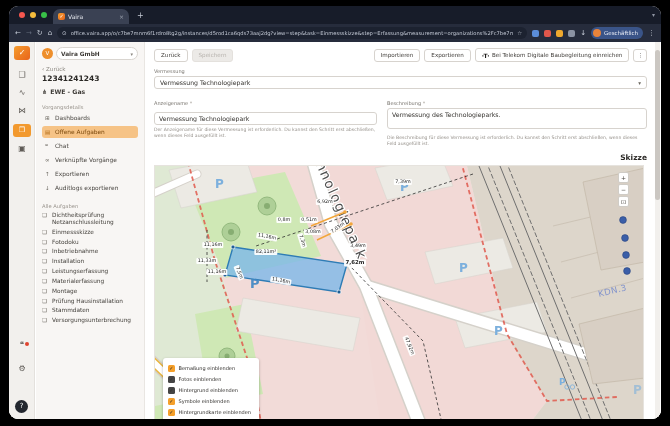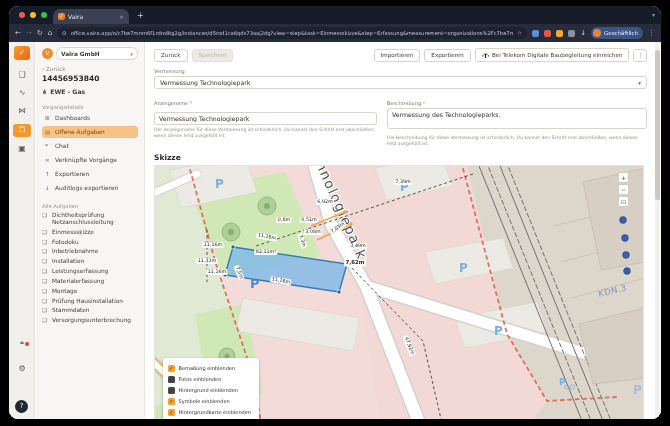--- a/index.html
+++ b/index.html
@@ -69,21 +69,21 @@
   .selbox{margin-top:2px;height:13px;border:1px solid #d7d3ce;border-radius:3px;display:flex;align-items:center;padding:0 5px;background:#fff;}
   .selbox span{flex:1;font-size:6.2px;color:#33302c;}
   .selbox i{font-style:normal;font-size:5.5px;color:#6b675f;}
   .cols{display:flex;gap:10px;margin-top:5px;}
   .col1{width:223px;flex:none;}
   .col2{flex:1;}
   .ibox{margin-top:2px;width:100%;height:13px;border:1px solid #d7d3ce;border-radius:3px;font-size:6.2px;color:#33302c;padding:0 4px;background:#fff;outline:none;}
   .tbox{margin-top:2px;width:100%;height:21px;border:1px solid #d7d3ce;border-radius:3px;font-size:6.2px;color:#33302c;padding:2px 4px;background:#fff;resize:none;outline:none;overflow:hidden;}
   .help{font-size:4.6px;color:#95908a;line-height:1.3;margin-top:2px;}
   .req{color:#a8a39c;}
-  .skz{font-size:7.5px;font-weight:700;color:#2b2926;margin-top:6px;}
+  .skz{font-size:7.5px;font-weight:700;color:#2b2926;margin-top:6px;text-align:right;}
 
   
   .map{position:relative;margin-top:3px;width:490px;height:287px;overflow:hidden;border:1px solid #e6e3de;background:#f0ede7;}
   .map svg{position:absolute;left:0;top:0;}
   .chip{position:absolute;transform:translate(-50%,-50%);background:rgba(255,255,255,.93);border-radius:1px;padding:0 1.5px;font-size:4.8px;color:#1f1f1f;white-space:nowrap;line-height:1.3;}
   .chip.b{font-weight:700;font-size:5.4px;}
   .legend{position:absolute;left:8px;top:192px;width:96px;background:#fff;border-radius:3px;box-shadow:0 1px 3px rgba(0,0,0,.28);padding:5px 5px;}
   .lrow{display:flex;align-items:center;gap:4px;height:11px;}
   .cb{width:6.5px;height:6.5px;border-radius:1.5px;color:#fff;font-size:4.5px;line-height:6.5px;text-align:center;flex:none;}
   .cb.or{background:#f5a02b;}
@@ -153,21 +153,21 @@
 
     <div class="sidebar">
       <div class="orgrow">
         <span class="oav">V</span>
         <div class="orgpill">
           <b>Vaira GmbH</b>
           <i>▾</i>
         </div>
       </div>
       <div class="backrow"><span>‹</span> <span>Zurück</span></div>
-      <div class="casenum">14456953840</div>
+      <div class="casenum">12341241243</div>
       <div class="ewerow">
         <span>⋔</span>
         <span>EWE - Gas</span>
       </div>
       <div class="sect">Vorgangsdetails</div>
       <div class="sm-item">
             <span class="ic">⊞</span>
             <span class="lb">Dashboards</span>
           </div>
       <div class="sm-item active">

